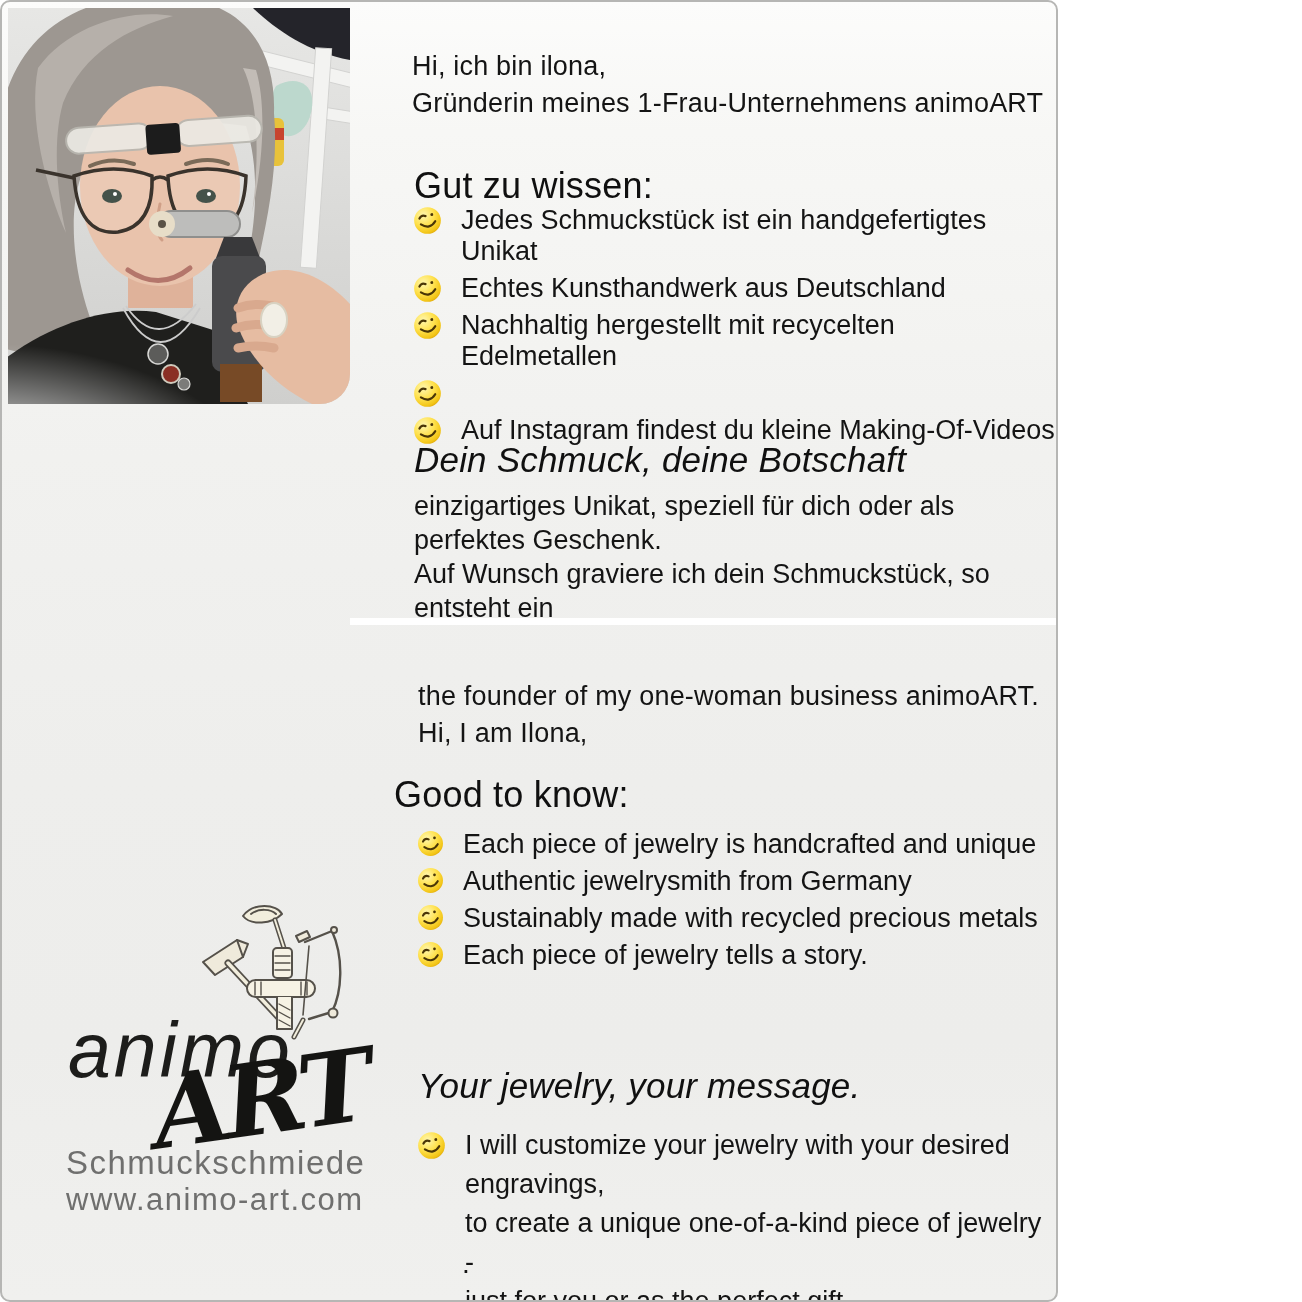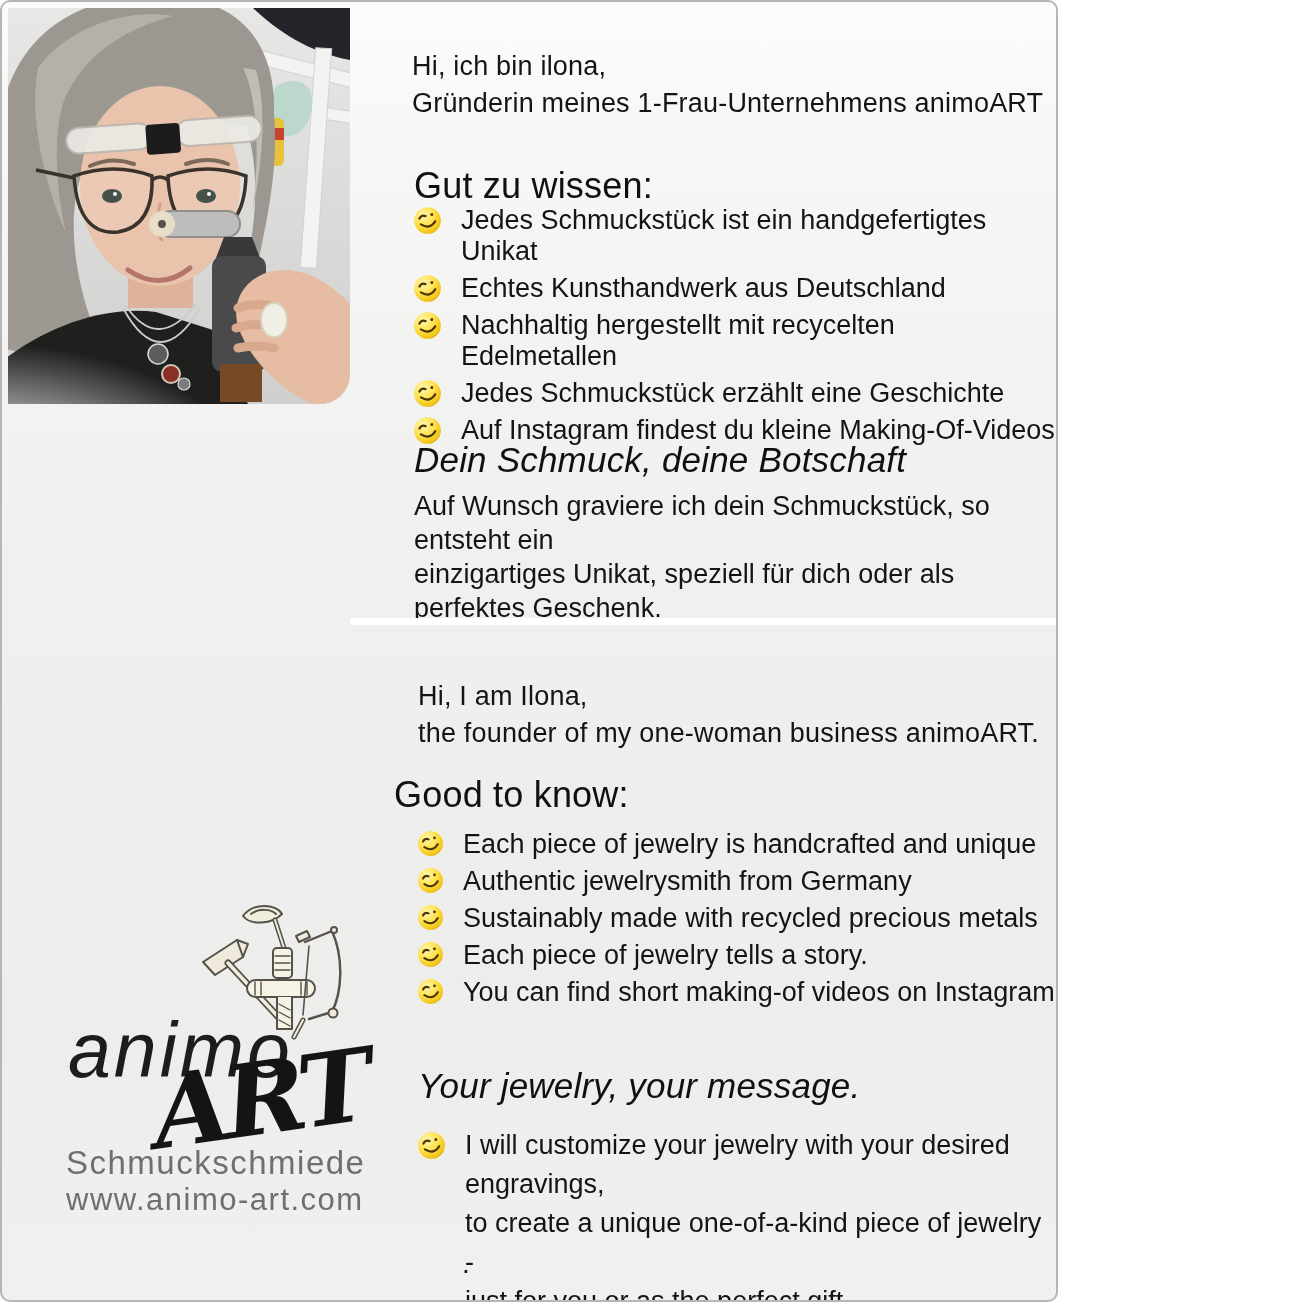--- a/index.html
+++ b/index.html
@@ -199,34 +199,33 @@
     <li class="bullet">
       <svg class="smiley">
           <use href="#smiley"></use>
         </svg>
       <span>Nachhaltig hergestellt mit recycelten Edelmetallen</span>
     </li>
     <li class="bullet">
       <svg class="smiley">
           <use href="#smiley"></use>
         </svg>
-      <span>Jedes Schmuckstück erzählt eine Geschichte</span>
     </li>
     <li class="bullet">
       <svg class="smiley">
           <use href="#smiley"></use>
         </svg>
       <span>Auf Instagram findest du kleine Making-Of-Videos</span>
     </li>
   </ul>
 
   <div class="abs h2" style="left:412px;top:438px;">Dein Schmuck, deine Botschaft</div>
   <div class="abs para" style="left:412px;top:487px;">
+    <div>einzigartiges Unikat, speziell für dich oder als perfektes Geschenk.</div>
     <div>Auf Wunsch graviere ich dein Schmuckstück, so entsteht ein</div>
-    <div>einzigartiges Unikat, speziell für dich oder als perfektes Geschenk.</div>
   </div>
 
   <svg class="abs gift gift1" viewBox="0 0 60 74">
       <use href="#gift"></use>
     </svg>
 
   <div class="abs divider"></div>
 
   <svg class="abs flag flag-uk" viewBox="0 0 86 100">
     <defs>
@@ -247,22 +246,22 @@
           <line x1="74" y1="4" x2="0" y2="74"></line>
         </g>
       <rect x="29" y="0" width="16" height="80" fill="#ffffff"></rect>
         <rect x="0" y="31" width="74" height="16" fill="#ffffff"></rect>
       <rect x="32.5" y="0" width="9" height="80" fill="#cf2438"></rect>
         <rect x="0" y="34.5" width="74" height="9" fill="#cf2438"></rect>
     </g>
   </svg>
 
   <div class="abs greet" style="left:416px;top:676px;">
+    <div>the founder of my one-woman business animoART.</div>
     <div>Hi, I am Ilona,</div>
-    <div>the founder of my one-woman business animoART.</div>
   </div>
 
   <div class="abs h1" style="left:392px;top:772px;">Good to know:</div>
 
   <ul class="abs bullets" style="left:414px;top:827px;">
     <li class="bullet">
       <svg class="smiley sm">
           <use href="#smiley"></use>
         </svg>
       <span>Each piece of jewelry is handcrafted and unique</span>
@@ -277,26 +276,20 @@
       <svg class="smiley sm">
           <use href="#smiley"></use>
         </svg>
       <span>Sustainably made with recycled precious metals</span>
     </li>
     <li class="bullet">
       <svg class="smiley sm">
           <use href="#smiley"></use>
         </svg>
       <span>Each piece of jewelry tells a story.</span>
-    </li>
-    <li class="bullet">
-      <svg class="smiley sm">
-          <use href="#smiley"></use>
-        </svg>
-      <span>You can find short making-of videos on Instagram</span>
     </li>
   </ul>
 
   <div class="abs h2" style="left:416px;top:1064px;">Your jewelry, your message.</div>
 
   <div class="abs msg-bullet" style="left:414px;top:1124px;">
     <svg class="smiley" style="margin-top:4px;">
         <use href="#smiley"></use>
       </svg>
     <div class="msg-lines">

